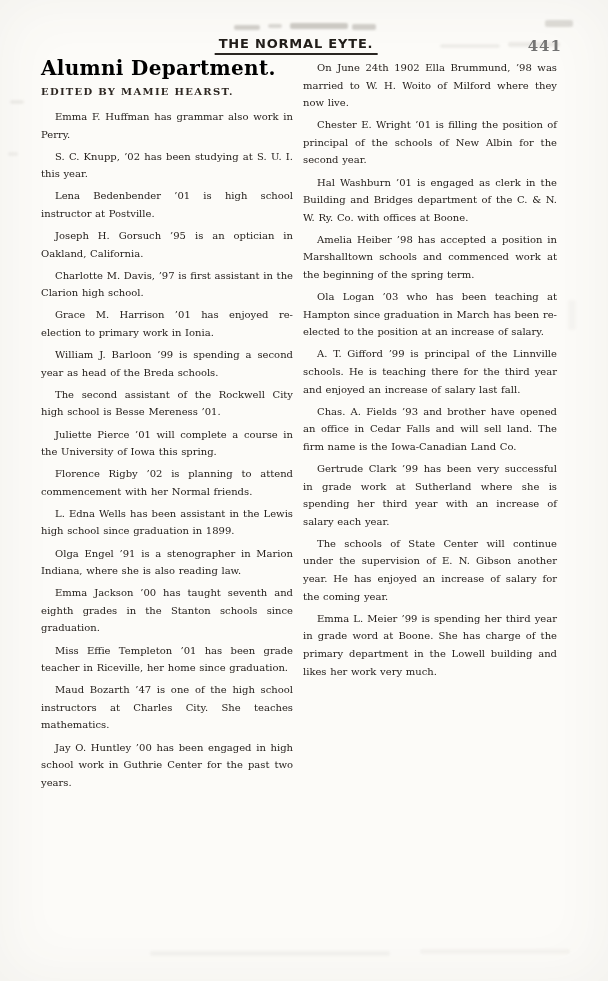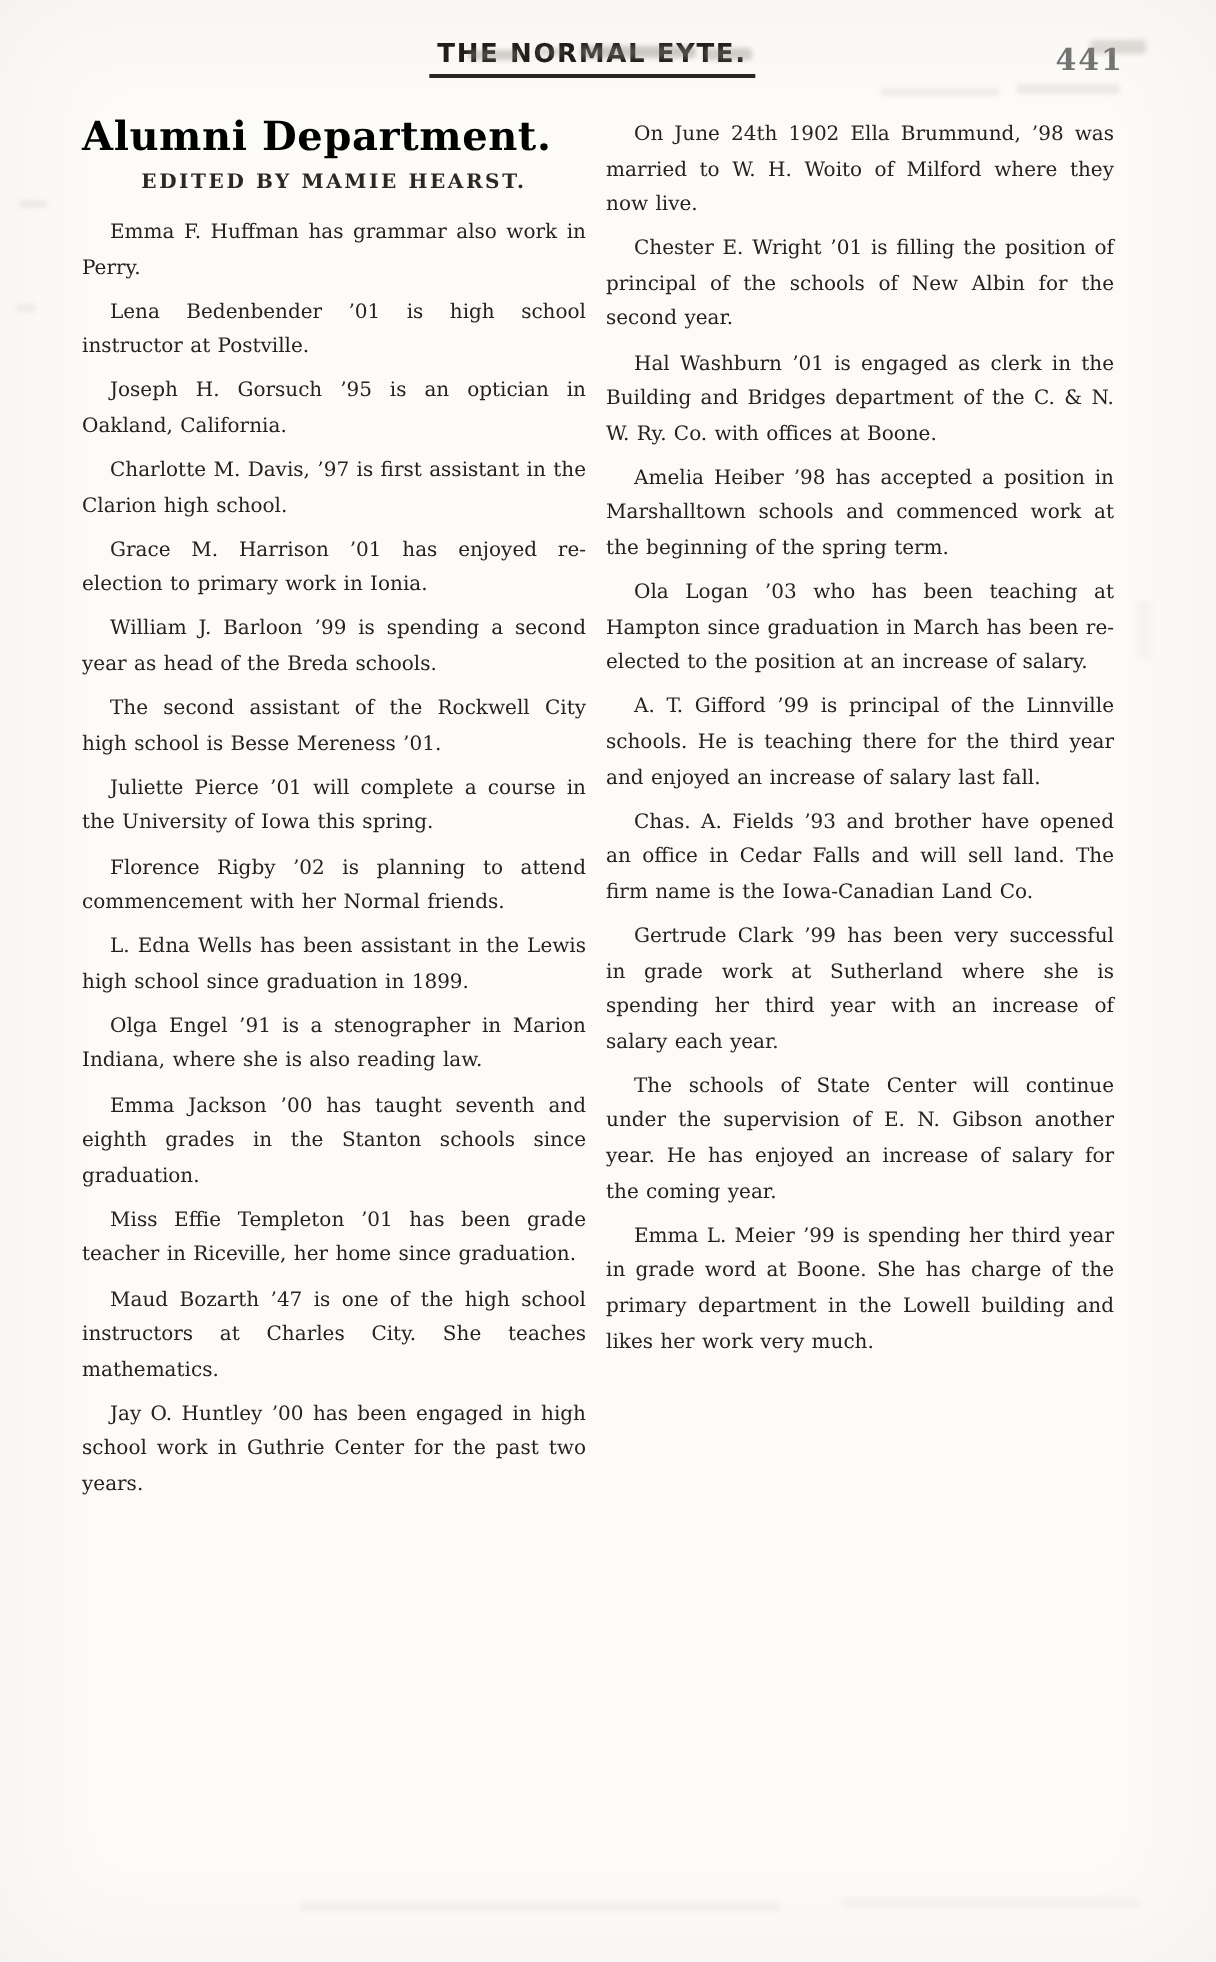--- a/index.html
+++ b/index.html
@@ -11,21 +11,21 @@
     overflow:hidden;
   }
   .page{
     position:absolute;inset:0;
     background:#fcfbf8;
     box-shadow:inset 0 0 60px rgba(90,85,75,0.06);
     color:#26211d;
   }
   
   .running-header{
-    position:absolute;top:20px;left:0;width:608px;height:22px;
+    position:absolute;top:36px;left:0;width:608px;height:22px;
   }
   .header-title{
     position:absolute;left:296px;transform:translateX(-50%);
     top:0;
     font-family:"DejaVu Sans","Liberation Sans",sans-serif;
     font-weight:bold;font-size:13px;letter-spacing:0.8px;
     color:#211d19;
     padding:0 4px 2px 4px;
     border-bottom:2px solid #2a2622;
     white-space:nowrap;
@@ -49,21 +49,20 @@
   .section-heading{
     margin:0;
     font-size:20px;
     font-weight:bold;
     letter-spacing:0.3px;
     color:#000000;
     line-height:20px;
   }
   .editor-byline{
     margin:8px 0 11px 0;
-    text-align:center;
     font-size:10px;
     font-weight:bold;
     letter-spacing:1.3px;
     color:#2d2722;
     line-height:11px;
   }
   
   .noise{position:absolute;background:#8d887f;border-radius:2px;filter:blur(1.2px);}
   .n1{left:234px;top:25px;width:26px;height:5px;opacity:.38;}
   .n2{left:268px;top:24px;width:14px;height:4px;opacity:.30;}
@@ -85,20 +84,21 @@
 
   <div class="running-header">
     <div class="header-title">THE NORMAL EYTE.</div>
     <div class="page-number">441</div>
   </div>
 
   <div class="col col-left">
     <h1 class="section-heading">Alumni Department.</h1>
     <div class="editor-byline">EDITED BY MAMIE HEARST.</div>
     <p>Emma F. Huffman has grammar also work in Perry.</p>
+    <p>S. C. Knupp, ’02 has been studying at S. U. I. this year.</p>
     <p>Lena Bedenbender ’01 is high school instructor at Postville.</p>
     <p>Joseph H. Gorsuch ’95 is an optician in Oakland, California.</p>
     <p>Charlotte M. Davis, ’97 is first assistant in the Clarion high school.</p>
     <p>Grace M. Harrison ’01 has enjoyed re-election to primary work in Ionia.</p>
     <p>William J. Barloon ’99 is spending a second year as head of the Breda schools.</p>
     <p>The second assistant of the Rockwell City high school is Besse Mereness ’01.</p>
     <p>Juliette Pierce ’01 will complete a course in the University of Iowa this spring.</p>
     <p>Florence Rigby ’02 is planning to attend commencement with her Normal friends.</p>
     <p>L. Edna Wells has been assistant in the Lewis high school since graduation in 1899.</p>
     <p>Olga Engel ’91 is a stenographer in Marion Indiana, where she is also reading law.</p>

